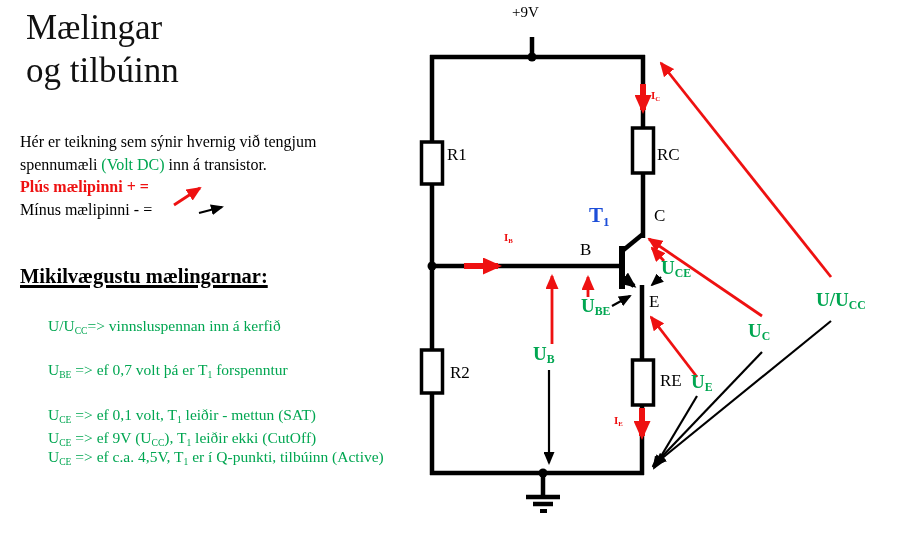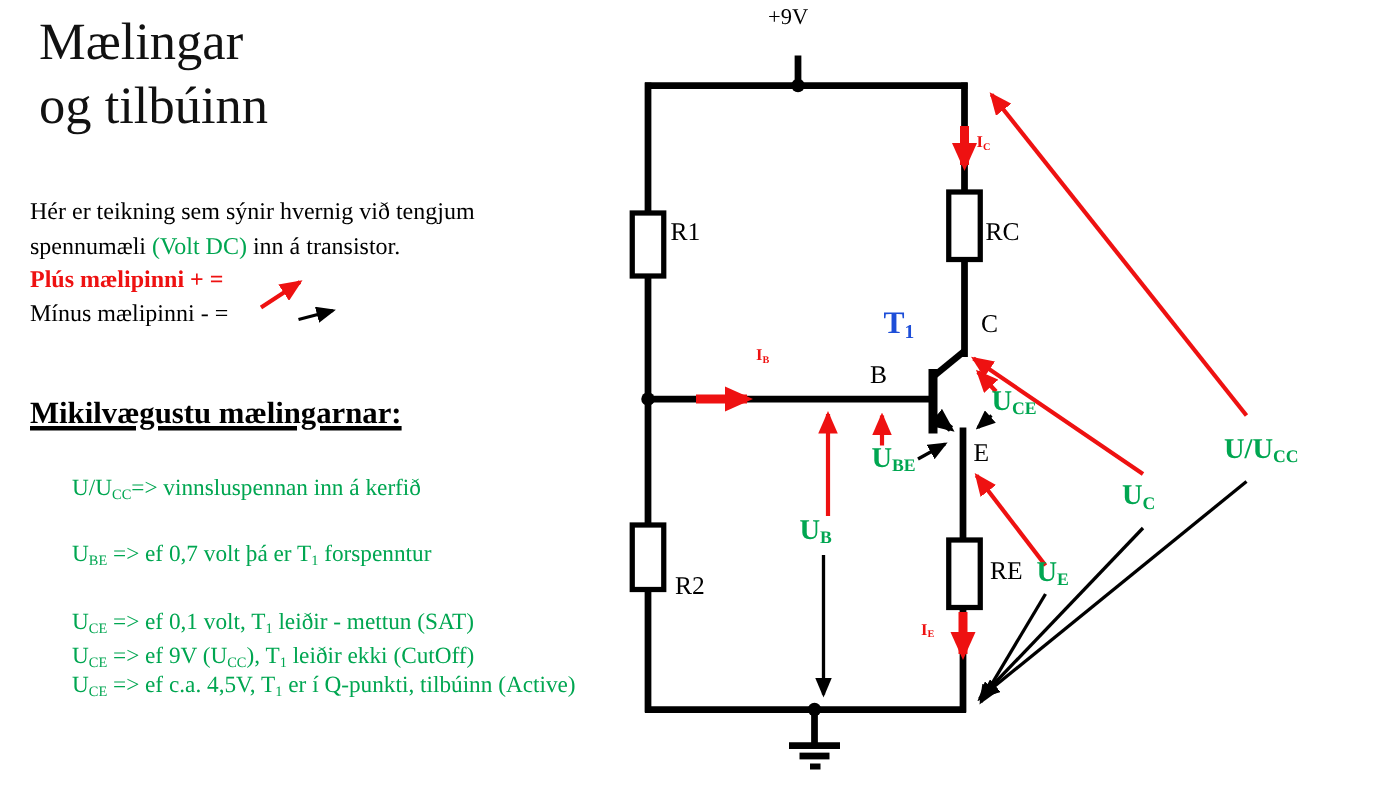--- a/index.html
+++ b/index.html
@@ -129,21 +129,21 @@
 
   <div class="mline" style="top:317px;"><span>U/U</span><span class="sub">CC</span><span>=&gt; vinnsluspennan inn á kerfið</span></div>
   <div class="mline" style="top:361px;"><span>U</span><span class="sub">BE</span><span> =&gt; ef 0,7 volt þá er T</span><span class="sub">1</span><span> forspenntur</span></div>
   <div class="mline" style="top:406px;"><span>U</span><span class="sub">CE</span><span> =&gt; ef 0,1 volt, T</span><span class="sub">1</span><span>  leiðir - mettun (SAT)</span></div>
   <div class="mline" style="top:429px;"><span>U</span><span class="sub">CE</span><span> =&gt; ef 9V (U</span><span class="sub">CC</span><span>), T</span><span class="sub">1</span><span>  leiðir ekki (CutOff)</span></div>
   <div class="mline" style="top:448px;text-align:right;"><span>U</span><span class="sub">CE</span><span> =&gt; ef c.a. 4,5V, T</span><span class="sub">1</span><span> er í Q-punkti, tilbúinn (Active)</span></div>
 
   <div class="clabel sup9" style="left:512px; top:4px;">+9V</div>
   <div class="clabel comp" style="left:447px; top:145px;">R1</div>
   <div class="clabel comp" style="left:657px; top:145px;">RC</div>
-  <div class="clabel comp" style="left:450px; top:381px;text-align:right;">R2</div>
+  <div class="clabel comp" style="left:450px; top:363px;text-align:right;">R2</div>
   <div class="clabel comp" style="left:660px; top:371px;text-align:center;">RE</div>
 
   <div class="clabel t1" style="left:589px; top:203px;"><span>T</span><span class="sub">1</span></div>
   <div class="clabel node" style="left:580px; top:240px;">B</div>
   <div class="clabel node" style="left:654px; top:206px;">C</div>
   <div class="clabel node" style="left:649px; top:292px;">E</div>
 
   <div class="clabel cur" style="left:477px; top:231px;margin-left:27px;"><span>I</span><span class="sub">B</span></div>
   <div class="clabel cur" style="left:651px; top:89px;"><span>I</span><span class="sub">C</span></div>
   <div class="clabel cur" style="left:614px; top:414px;"><span>I</span><span class="sub">E</span></div>

